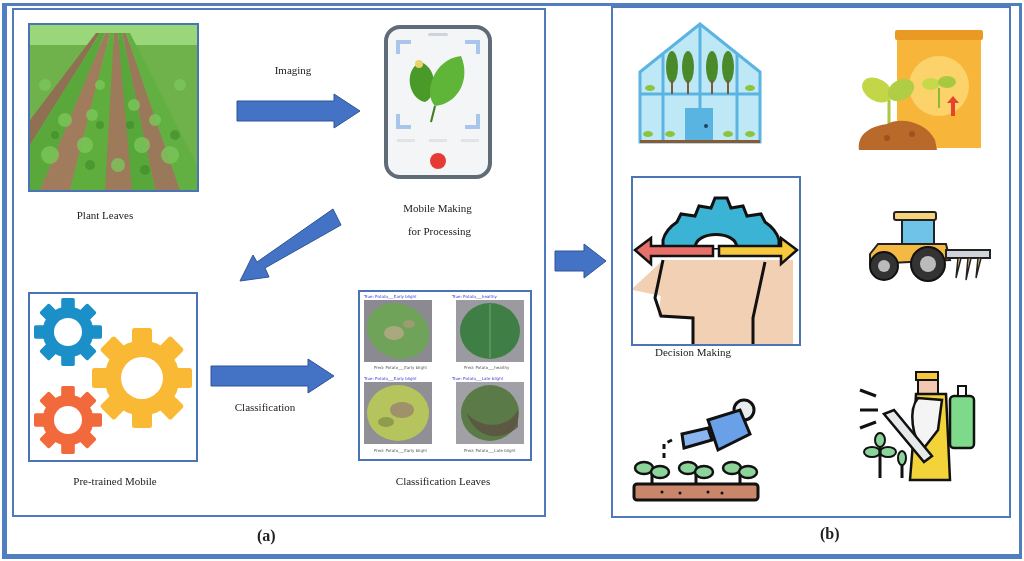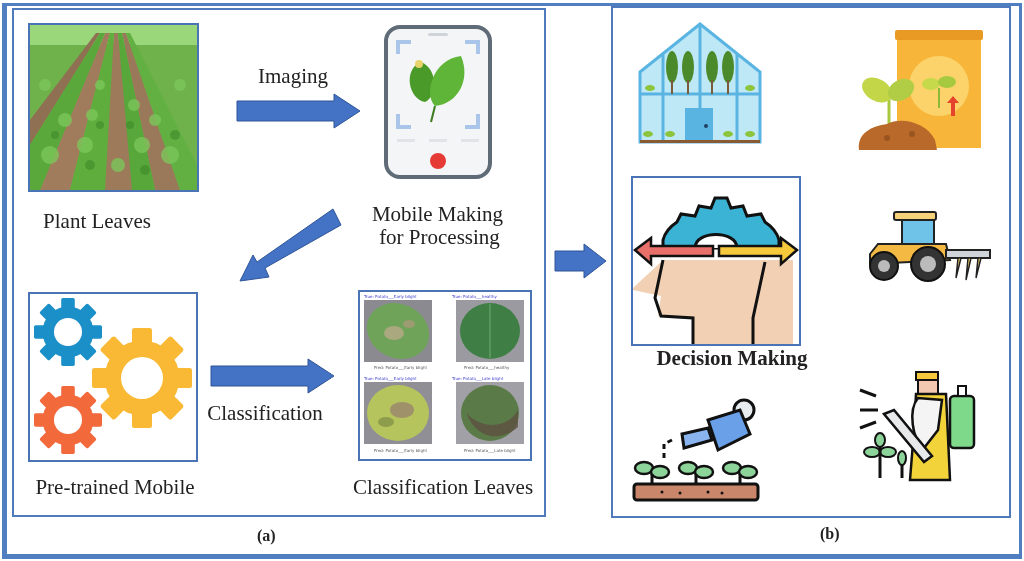--- a/index.html
+++ b/index.html
@@ -2,21 +2,21 @@
 <html><head>
 <meta charset="utf-8">
 <style>
   html, body { margin: 0; padding: 0; background: #fff; }
   body { width: 1024px; height: 561px; position: relative; overflow: hidden;
          font-family: "Liberation Serif", "DejaVu Serif", serif; color: #222; }
   .abs { position: absolute; }
   .outer { position: absolute; left: 2px; top: 3px; width: 1012px; height: 548px;
            border: 5px solid #4f7fc0; border-top-width: 3px; border-right-width: 3px; background: #fff; }
   .panel { position: absolute; border: 2px solid #4f7bbd; background: #fff; }
-  .label { position: absolute; font-size: 21px; text-align: center; white-space: nowrap; }
+  .label { position: absolute; font-size: 11px; text-align: center; white-space: nowrap; }
   .caption { position: absolute; font-size: 16px; font-weight: bold; }
   .framed { position: absolute; border: 2px solid #4a74b6; overflow: hidden; background: #fff; }
   svg { display: block; }
   .mini { font-family: "DejaVu Sans", sans-serif; font-size: 4px; }
 </style>
 </head>
 <body>
 
 <div class="outer"></div>
 
@@ -59,21 +59,21 @@
     <g fill="#3f8a2a" opacity="0.6">
       <circle cx="60" cy="140" r="5"></circle>
         <circle cx="115" cy="145" r="5"></circle>
         <circle cx="25" cy="110" r="4"></circle>
       <circle cx="145" cy="110" r="5"></circle>
         <circle cx="70" cy="100" r="4"></circle>
         <circle cx="100" cy="100" r="4"></circle>
     </g>
   </svg>
 </div>
-<div class="label" style="left:32px; top:209px; width:130px;">Plant Leaves</div>
+<div class="label" style="left:40px; top:209px; width:130px;">Plant Leaves</div>
 
 <div class="label" style="left:258px; top:64px; width:70px;">Imaging</div>
 <svg class="abs" style="left:236px; top:93px;" width="125" height="36" viewBox="0 0 125 36">
   <polygon points="1,8 98,8 98,1 124,18 98,35 98,28 1,28" fill="#4472c4" stroke="#2f5597" stroke-width="1"></polygon>
 </svg>
 
 <svg class="abs" style="left:383px; top:24px;" width="110" height="160" viewBox="0 0 110 160">
   <rect x="3" y="3" width="104" height="150" rx="14" fill="#f4f5f7" stroke="#5f6b76" stroke-width="4"></rect>
   <rect x="45" y="9" width="20" height="3" rx="1.5" fill="#cfd4da"></rect>
   <g stroke="#a9c6ea" stroke-width="4" fill="none">
@@ -237,21 +237,21 @@
   <svg width="166" height="166" viewBox="0 0 166 166">
     <path d="M30,70 L30,62 C32,54 38,48 44,44 L48,36 L62,38 L66,28 L78,30 L82,20 L94,20 L98,30 L110,28 L114,38 L128,36 L132,44 C138,48 144,54 146,62 L146,70 Z" fill="#3bb3d4" stroke="#111" stroke-width="3"></path>
     <path d="M62,70 C62,52 104,52 104,70" fill="#fff" stroke="#111" stroke-width="3"></path>
     <path d="M0,110 L30,82 L160,82 L160,166 L60,166 L60,140 L25,138 L28,118 L0,112 Z" fill="#f2d0b4"></path>
     <path d="M30,82 L22,120 L28,138 L60,140 L60,166" fill="none" stroke="#111" stroke-width="3"></path>
     <path d="M132,84 L120,140 L120,166" fill="none" stroke="#111" stroke-width="3"></path>
     <polygon points="2,72 18,60 18,68 80,68 80,78 18,78 18,86" fill="#e9706a" stroke="#111" stroke-width="2.5"></polygon>
     <polygon points="164,72 148,60 148,68 86,68 86,78 148,78 148,86" fill="#f6c93c" stroke="#111" stroke-width="2.5"></polygon>
   </svg>
 </div>
-<div class="label" style="left:642px; top:346px; width:180px;font-weight:bold;">Decision Making</div>
+<div class="label" style="left:603px; top:346px; width:180px;">Decision Making</div>
 
 <svg class="abs" style="left:866px; top:210px;" width="126" height="74" viewBox="0 0 126 74">
   <rect x="28" y="2" width="42" height="8" rx="2" fill="#f6d37a" stroke="#222" stroke-width="2"></rect>
   <rect x="36" y="10" width="32" height="26" fill="#6fc3e8" stroke="#222" stroke-width="2"></rect>
   <path d="M4,44 L12,34 L80,34 L84,50 L4,54 Z" fill="#f4b942" stroke="#222" stroke-width="2"></path>
   <rect x="80" y="40" width="44" height="8" fill="#cfd4da" stroke="#222" stroke-width="2"></rect>
   <g fill="#f2d36a" stroke="#222" stroke-width="1.5">
     <path d="M92,48 L90,68 L95,48 Z"></path>
       <path d="M102,48 L100,70 L105,48 Z"></path>
     <path d="M112,48 L110,68 L115,48 Z"></path>

